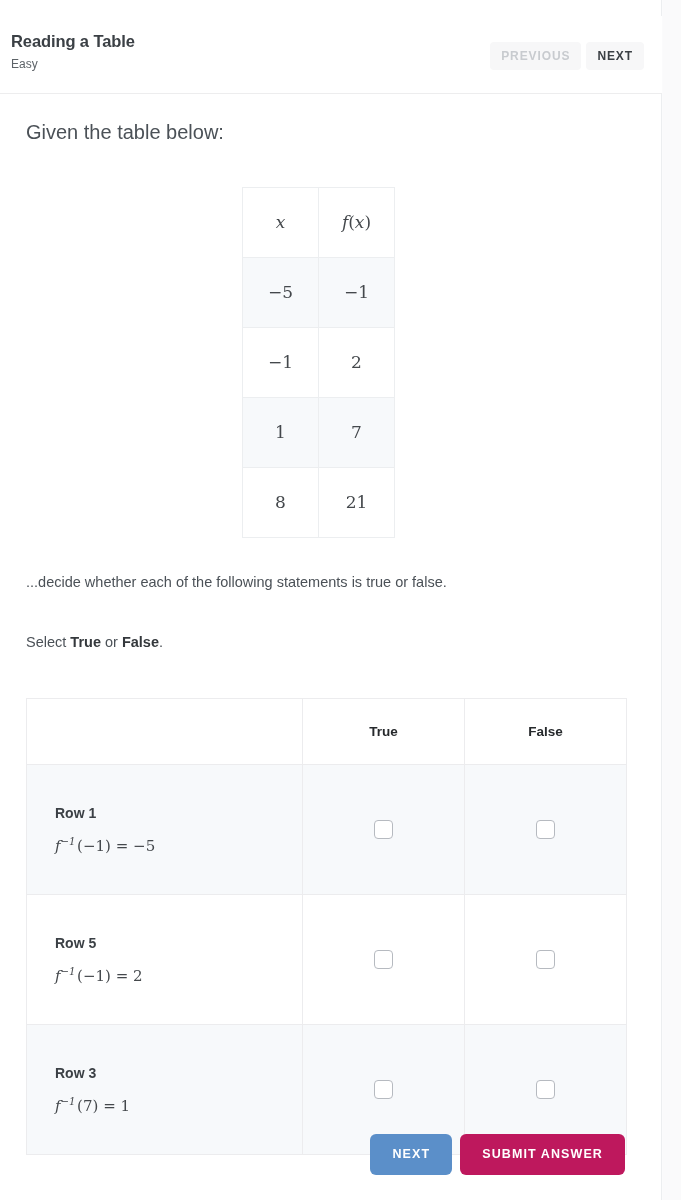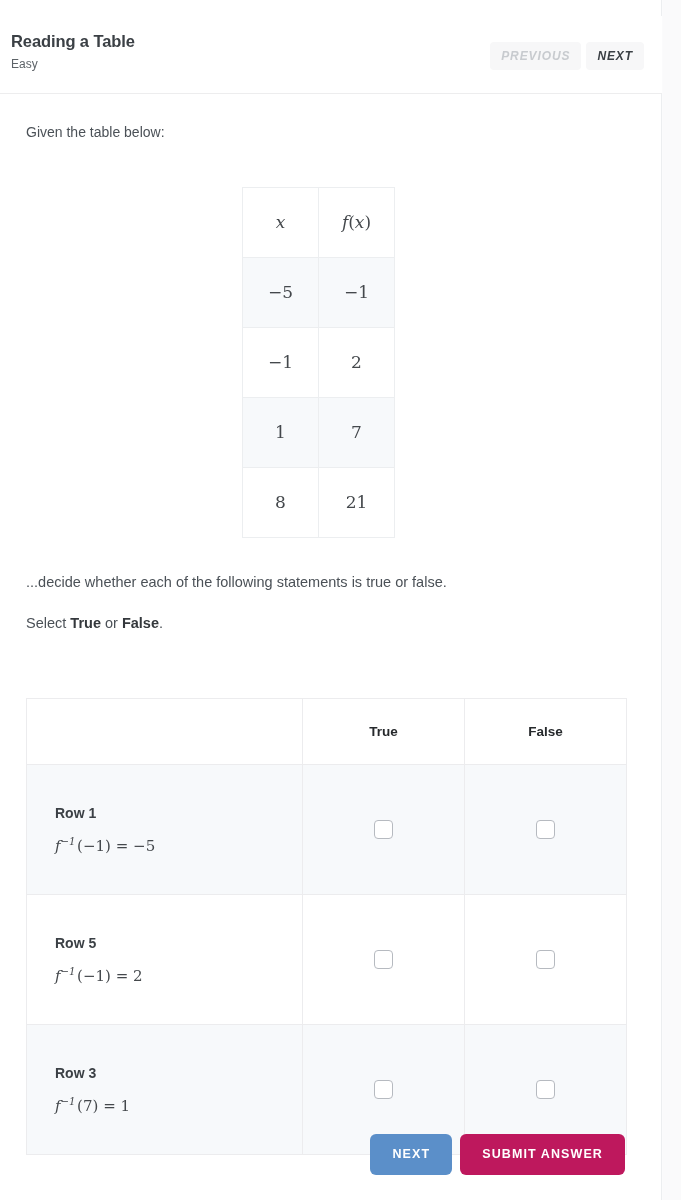--- a/index.html
+++ b/index.html
@@ -66,30 +66,29 @@
   .navbtn {
     font-size: 12px;
     font-weight: bold;
     letter-spacing: 0.9px;
     padding: 7px 11px;
     border-radius: 4px;
     background: #f7f7f8;
     border: none;
     font-family: "Liberation Sans", sans-serif;
     cursor: pointer;
-    font-style: italic;
   }
   .navbtn.disabled { color: #c8cbcf; cursor: default; }
   .navbtn.active   { color: #3b4045; }
 
   
   #intro-text {
     position: absolute;
     left: 26px; top: 122px;
-    font-size: 14px;
+    font-size: 20px;
     color: #4b5157;
     line-height: 20px;
   }
 
   
   .mth {
     font-family: "DejaVu Serif", "Liberation Serif", serif;
     color: #44484c;
   }
   .mit { font-style: italic; }
@@ -120,21 +119,21 @@
   
   #decide-line {
     position: absolute;
     left: 26px; top: 572px;
     font-size: 14.5px;
     color: #4b5157;
     line-height: 20px;
   }
   #select-line {
     position: absolute;
-    left: 26px; top: 613px;
+    left: 26px; top: 632px;
     font-size: 14.5px;
     color: #4b5157;
     line-height: 20px;
   }
   #select-line b { color: #34383c; font-weight: bold; }
 
   
   #answer-table {
     position: absolute;
     left: 26px; top: 698px;

